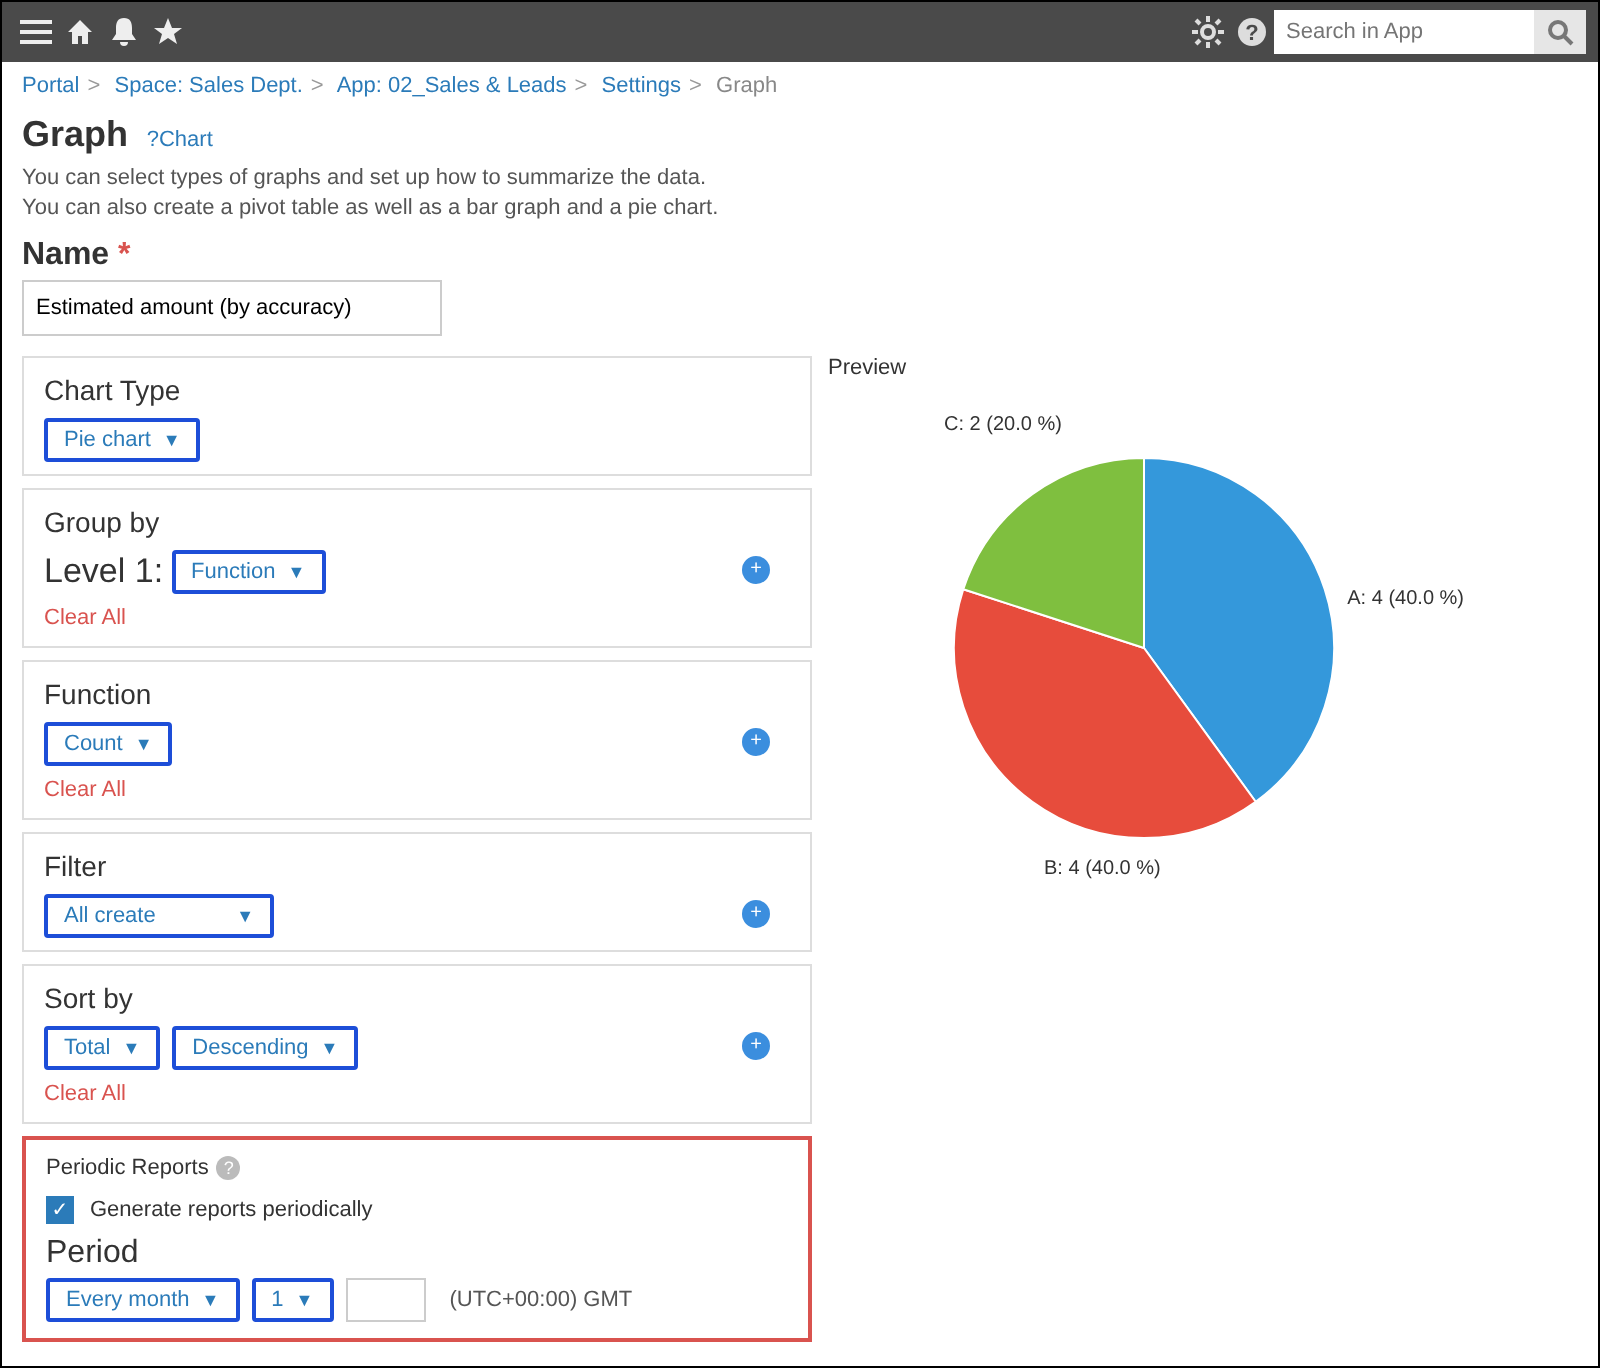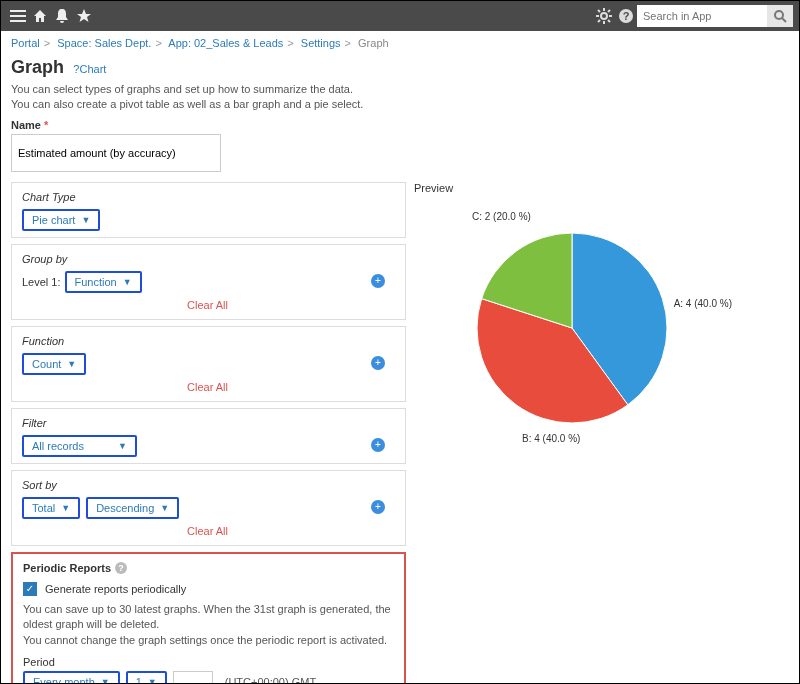--- a/index.html
+++ b/index.html
@@ -13,39 +13,39 @@
   .searchbtn { width:26px; height:22px; background:#e6e6e6; display:flex; align-items:center; justify-content:center; }
   
   .breadcrumb { padding:6px 10px 4px 10px; font-size:11px; color:#888; }
   .breadcrumb a { color:#2b7bb9; text-decoration:none; }
   .breadcrumb .sep { color:#999; padding:0 4px; }
   
   .page { padding:0 10px; }
   h1.title { font-size:18px; font-weight:bold; margin:4px 0 2px 0; display:inline-block; }
   .help { font-size:11px; color:#2b7bb9; margin-left:6px; }
   .desc { font-size:11px; color:#555; line-height:1.4; margin:2px 0 6px 0; }
-  .fieldlabel { font-size:11px; font-weight:bold; margin:6px 0 3px 0; }
+  .fieldlabel { font-size:16px; font-weight:bold; margin:6px 0 3px 0; }
   .req { color:#d9534f; }
-  input.textfield { width:210px; height:38px; border:1px solid #ccc; padding:2px 6px; font-size:11px; }
+  input.textfield { width:210px; height:28px; border:1px solid #ccc; padding:2px 6px; font-size:11px; }
   
   .cols { display:flex; margin-top:10px; }
   .left { width:395px; }
   .right { flex:1; padding-left:6px; }
   .section { border:1px solid #ddd; margin-bottom:6px; padding:8px 10px 6px 10px; position:relative; }
-  .section .slabel { font-size:11px; color:#333; margin-bottom:6px;font-style:italic; }
+  .section .slabel { font-size:14px; color:#333; margin-bottom:6px; }
   .dropdown { display:inline-flex; align-items:center; border:2px solid #1d4ed8; color:#2b7bb9; background:#fff; height:22px; padding:0 8px; font-size:11px; cursor:pointer; border-radius:2px; }
   .dropdown .chev { margin-left:6px; font-size:9px; color:#2b7bb9; }
   .dropdown.wide { min-width:110px; justify-content:space-between; }
-  .leveltxt { font-size:11px; color:#333; margin-right:4px; }
+  .leveltxt { font-size:17px; color:#333; margin-right:4px; }
   .plusbtn { position:absolute; right:10px; width:14px; height:14px; border-radius:50%; background:#3b8ede; color:#fff; font-size:10px; display:flex; align-items:center; justify-content:center; cursor:pointer; }
-  .clearall { text-align:center; color:#d9534f; font-size:11px; margin:6px 2px 2px 0; cursor:pointer; }
+  .clearall { text-align:left; color:#d9534f; font-size:11px; margin:6px 2px 2px 0; cursor:pointer; }
   .rowline { display:flex; align-items:center; position:relative; }
   
   .periodic { border:2px solid #d9534f; padding:8px 10px; margin-top:4px; width:395px; }
-  .plabel { font-size:11px; font-weight:bold; display:flex; align-items:flex-end; }
+  .plabel { font-size:11px; font-weight:normal; display:flex; align-items:flex-end; }
   .infodot { display:inline-flex; width:12px; height:12px; border-radius:50%; background:#bbb; color:#fff; font-size:9px; align-items:center; justify-content:center; margin-left:4px; }
   .cbrow { display:flex; align-items:center; margin:8px 0 6px 0; font-size:11px; }
   .cb { width:14px; height:14px; background:#2b7bb9; color:#fff; display:flex; align-items:center; justify-content:center; font-size:10px; margin-right:8px; }
   .note { font-size:11px; color:#555; line-height:1.4; margin:4px 0 8px 0; }
   .timebox { width:40px; height:22px; border:1px solid #ccc; }
   .tz { font-size:11px; color:#555; margin-left:6px; }
   
   .previewlabel { font-size:11px; color:#333; margin:0 0 4px 2px; }
   .chartwrap { position:relative; width:320px; height:260px; }
   .pielabel { position:absolute; font-size:10px; color:#333; white-space:nowrap; }
@@ -115,21 +115,21 @@
   <a>App: 02_Sales &amp; Leads</a><span class="sep">&gt;</span>
   <a>Settings</a><span class="sep">&gt;</span>
   <span>Graph</span>
 </div>
 
 <div class="page">
   <h1 class="title">Graph</h1>
   <a class="help">?Chart</a>
   <div class="desc">
     <span>You can select types of graphs and set up how to summarize the data.</span><br>
-    <span>You can also create a pivot table as well as a bar graph and a pie select.</span>
+    <span>You can also create a pivot table as well as a bar graph and a pie chart.</span>
   </div>
 
   <div class="fieldlabel"><span>Name</span> <span class="req">*</span></div>
   <input class="textfield" value="Estimated amount (by accuracy)" style="">
 
   <div class="cols">
     <div class="left">
 
       <div class="section">
         <div class="slabel">Chart Type</div>
@@ -161,21 +161,21 @@
           </div>
           <div class="plusbtn" style="top:3px">+</div>
         </div>
         <div class="clearall">Clear All</div>
       </div>
 
       <div class="section">
         <div class="slabel">Filter</div>
         <div class="rowline">
           <div class="dropdown wide" style="min-width:115px">
-            <span>All records</span>
+            <span>All create</span>
                 <span class="chev">▼</span>
           </div>
           <div class="plusbtn" style="top:3px">+</div>
         </div>
       </div>
 
       <div class="section">
         <div class="slabel">Sort by</div>
         <div class="rowline">
           <div class="dropdown">
@@ -193,24 +193,20 @@
       </div>
 
       <div class="periodic">
         <div class="plabel">
           <span>Periodic Reports</span>
           <span class="infodot">?</span>
         </div>
         <div class="cbrow">
           <div class="cb">✓</div>
           <span>Generate reports periodically</span>
-        </div>
-        <div class="note">
-          <span>You can save up to 30 latest graphs. When the 31st graph is generated, the oldest graph will be deleted.</span><br>
-          <span>You cannot change the graph settings once the periodic report is activated.</span>
         </div>
         <div class="fieldlabel" style="font-weight:normal">Period</div>
         <div class="rowline" style="gap:6px">
           <div class="dropdown">
             <span>Every month</span>
                 <span class="chev">▼</span>
           </div>
           <div class="dropdown" style="min-width:34px">
             <span>1</span>
                 <span class="chev">▼</span>

